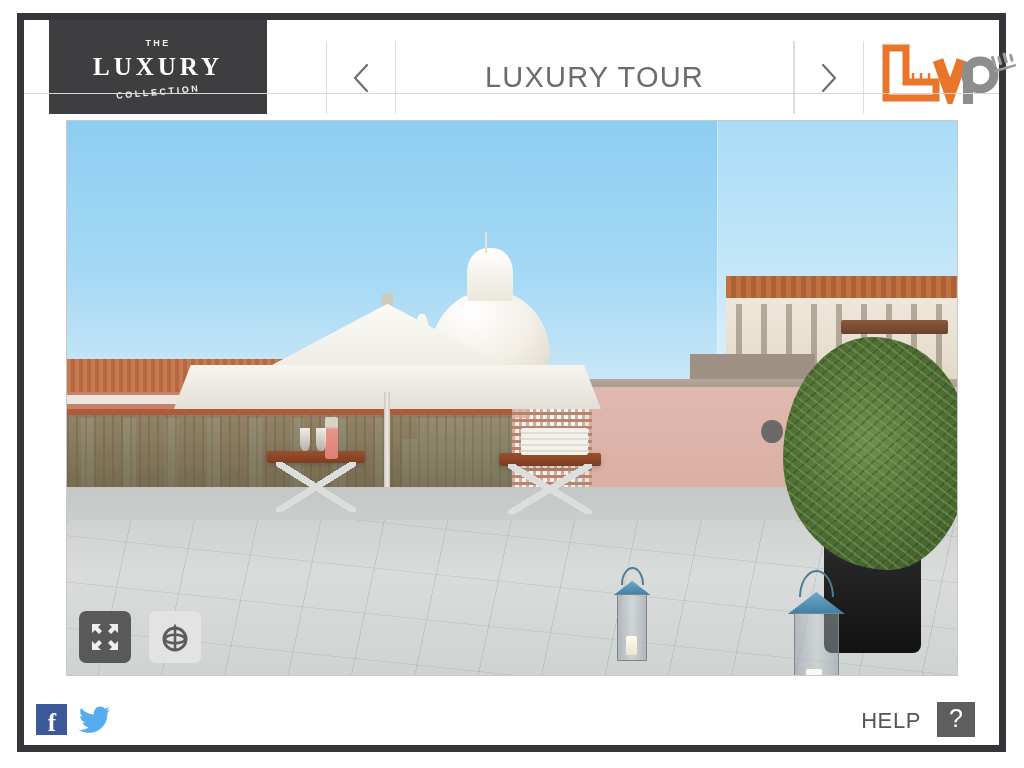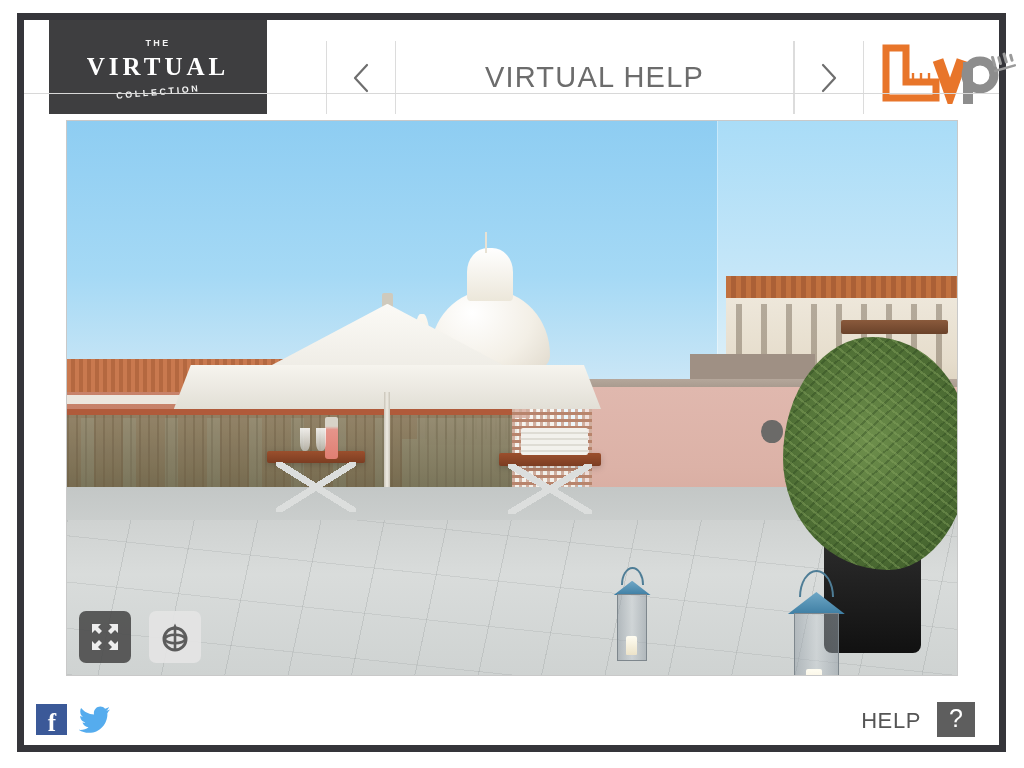--- a/index.html
+++ b/index.html
@@ -453,31 +453,31 @@
 
   <div class="frame-top"></div>
   <div class="frame-bottom"></div>
   <div class="frame-left"></div>
   <div class="frame-right"></div>
 
   <div class="header">
 
     <div class="lux-block">
       <div class="lux-the">THE</div>
-      <div class="lux-main">VIRTUAL</div>
+      <div class="lux-main">LUXURY</div>
       <div class="lux-sub">COLLECTION</div>
     </div>
 
     <div class="nav-prev">
       <svg class="chev" width="20" height="32" viewBox="0 0 20 32">
         <polyline points="16,3 4,16 16,29" fill="none" stroke="#6e6e6e" stroke-width="2.2" stroke-linecap="round" stroke-linejoin="round"></polyline>
       </svg>
     </div>
 
-    <div class="tour-title">VIRTUAL HELP</div>
+    <div class="tour-title">LUXURY TOUR</div>
 
     <div class="nav-next">
       <svg class="chev" width="20" height="32" viewBox="0 0 20 32">
         <polyline points="4,3 16,16 4,29" fill="none" stroke="#6e6e6e" stroke-width="2.2" stroke-linecap="round" stroke-linejoin="round"></polyline>
       </svg>
     </div>
 
     <svg class="vp-logo" viewBox="0 0 138 62">
 
       <path d="M6,6 L26,6 L26,40 L56,40 L56,56 L6,56 Z" fill="none" stroke="#e8752a" stroke-width="7" stroke-linejoin="miter"></path>

